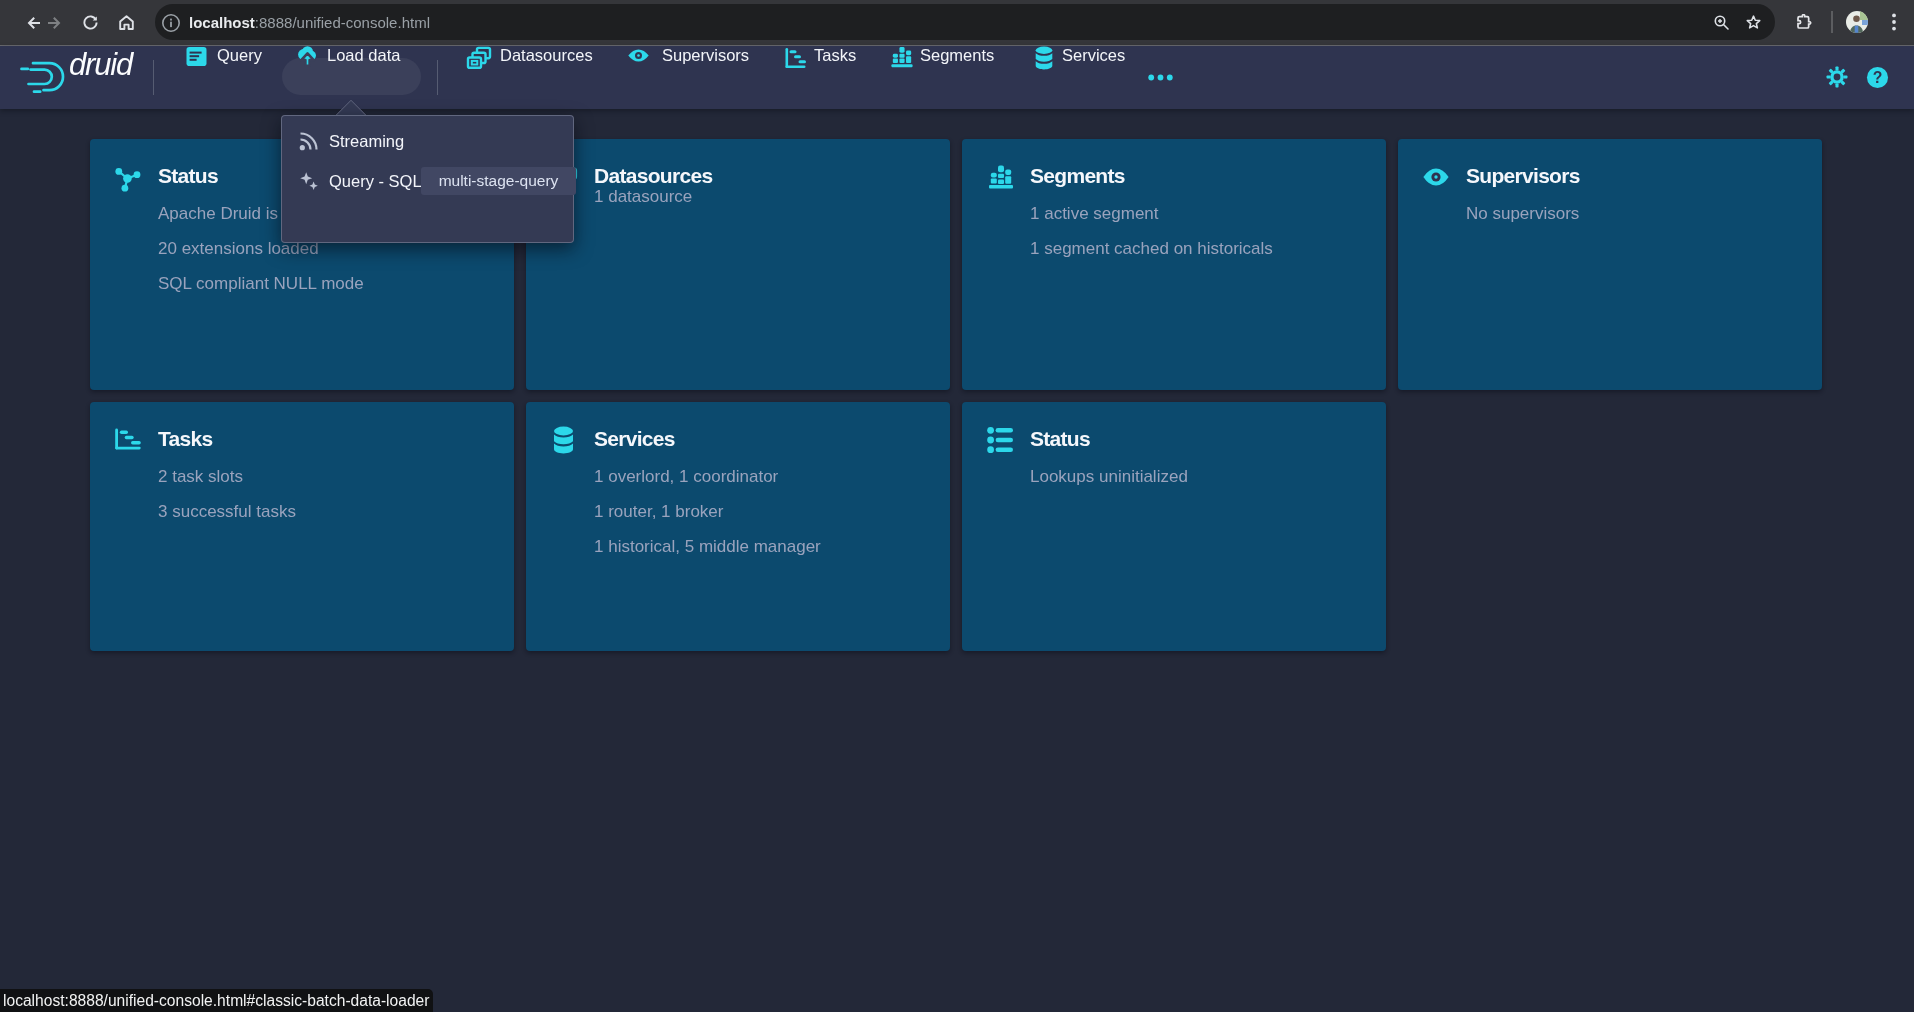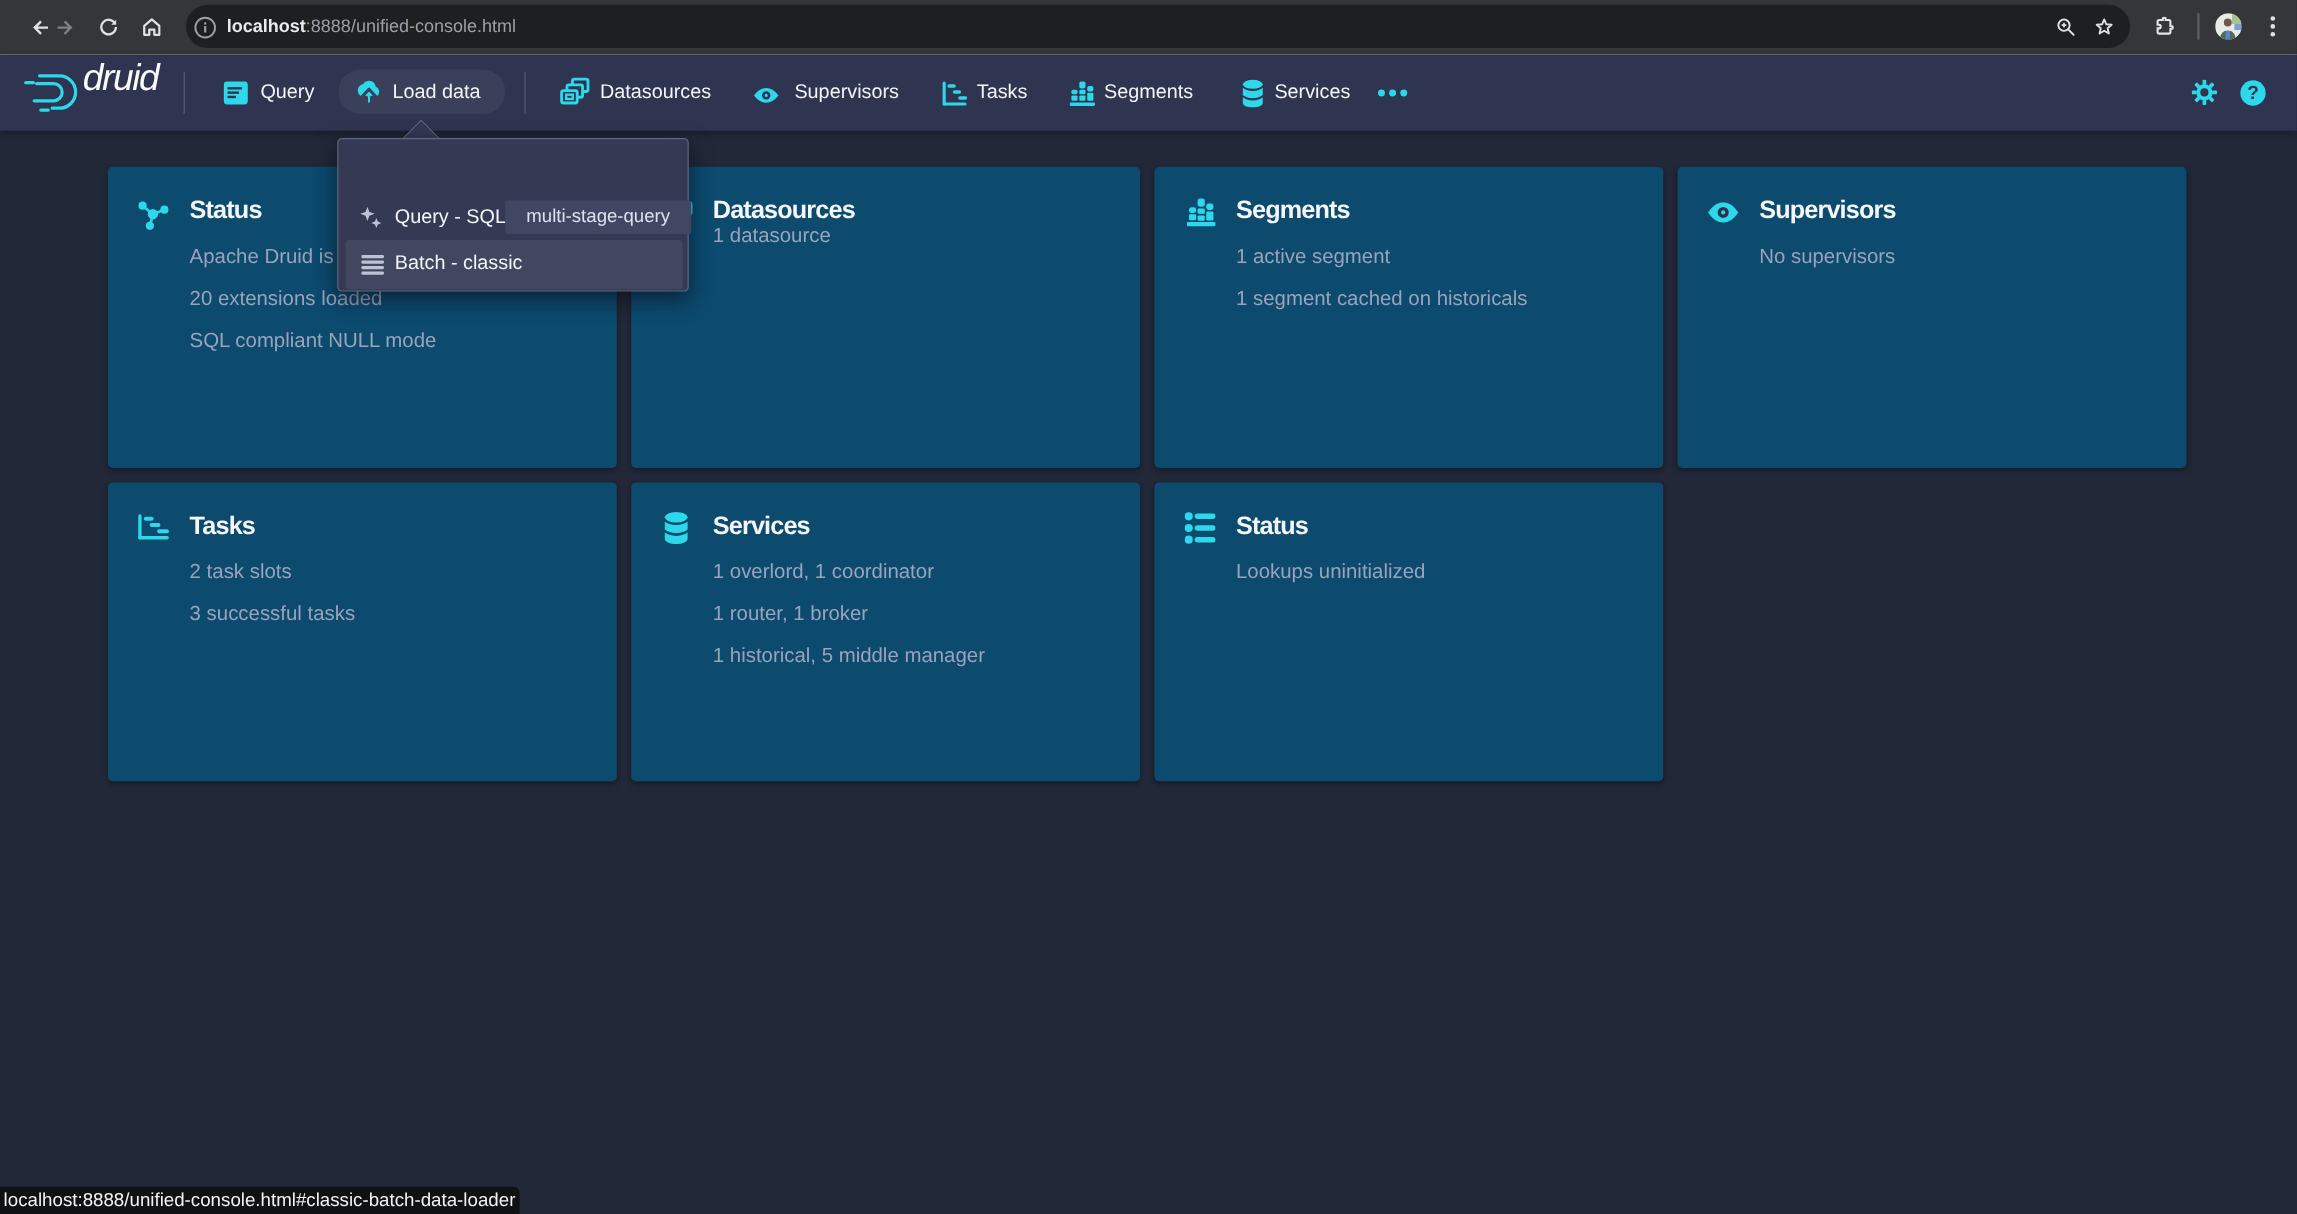--- a/index.html
+++ b/index.html
@@ -5,21 +5,21 @@
 *{margin:0;padding:0;box-sizing:border-box}
 html,body{width:1914px;height:1012px;overflow:hidden;background:#232838;font-family:"Liberation Sans",sans-serif}
 .abs{position:absolute}
 
 #toolbar{position:absolute;left:0;top:0;width:1914px;height:46px;background:#35363a;border-bottom:1px solid #6a6b6f}
 #pill{position:absolute;left:155px;top:4px;width:1620px;height:36px;border-radius:18px;background:#1e1f21}
 .urltxt{position:absolute;left:189px;top:14px;font-size:15px;line-height:18px;color:#9aa0a6;white-space:nowrap}
 .urltxt b{color:#e8eaed;font-weight:700}
 
 #navbar{position:absolute;left:0;top:46px;width:1914px;height:63px;background:#2f3450;box-shadow:0 2px 5px rgba(10,12,20,.42)}
-.navitem{position:absolute;top:46px;height:63px;display:flex;align-items:center;color:#f3f5f9;font-size:16.5px;white-space:nowrap}
+.navitem{position:absolute;top:46px;height:63px;display:flex;color:#f3f5f9;font-size:16.5px;white-space:nowrap}
 .navsep{position:absolute;width:1px;background:#565c72}
 #loadpill{position:absolute;left:282px;top:58px;width:139px;height:37px;border-radius:19px;background:#3b405a}
 #druidtxt{position:absolute;left:69px;top:47px;font-size:31px;font-style:italic;color:#fbfcfe;letter-spacing:-1.2px}
 
 .card{position:absolute;width:424px;background:#0c4a6e;border-radius:4px;box-shadow:0 2px 4px rgba(8,10,20,.45)}
 .card h3{position:absolute;left:68px;top:25px;font-size:21px;font-weight:700;letter-spacing:-0.7px;color:#f5f7fb}
 .card .ln{position:absolute;left:68px;color:#9aa3bd;font-size:17px;white-space:nowrap}
 .cicon{position:absolute;left:25px;top:26px}
 
 #pop{position:absolute;left:281px;top:115px;width:293px;height:128px;background:#343a54;border:1px solid rgba(170,176,198,.38);border-radius:4px;box-shadow:0 6px 18px rgba(5,8,16,.6)}
@@ -292,34 +292,33 @@
         <circle cx="3.6" cy="23.7" r="3.4"></circle>
         <rect x="8.6" y="21.4" width="17.4" height="4.6" rx="2.3"></rect>
       </g>
     </svg>
 <h3>Status</h3>
 <div class="ln" style="top:65px">Lookups uninitialized</div>
 </div>
 
 <div id="poparrow"></div>
 <div id="pop">
+<div class="mi" style="top:6px">
+<svg class="abs" style="left:10px;top:9px" width="21" height="21" viewBox="0 0 21 21">
+        <g fill="none" stroke="#bcc3d4" stroke-width="2.2">
+          <path d="M2.5 2.5a16 16 0 0 1 16 16"></path>
+          <path d="M2.5 8.5a10 10 0 0 1 10 10"></path>
+        </g>
+        <circle cx="4.3" cy="16.7" r="2.6" fill="#bcc3d4"></circle>
+      </svg>
+<span class="mt">Streaming</span>
+    </div>
 <div class="mi" style="top:46px">
 <svg class="abs" style="left:11px;top:9px" width="20" height="21" viewBox="0 0 20 21">
         <path d="M7.2 1.2 8.8 5.6 13.2 7.2 8.8 8.8 7.2 13.2 5.6 8.8 1.2 7.2 5.6 5.6z" fill="#bcc3d4"></path>
         <path d="M14.6 10.6 15.8 13.6 18.8 14.8 15.8 16 14.6 19 13.4 16 10.4 14.8 13.4 13.6z" fill="#bcc3d4"></path>
       </svg>
 <span class="mt">Query - SQL</span>
 <div id="tag">multi-stage-query</div>
     </div>
-<div class="mi hot" style="top:84px;height:41px">
-<svg class="abs" style="left:13px;top:12px" width="19" height="18" viewBox="0 0 19 18">
-        <g fill="#bcc3d4">
-          <rect x="0" y="0.5" width="19" height="2.7" rx="1.2"></rect>
-          <rect x="0" y="5.1" width="19" height="2.7" rx="1.2"></rect>
-          <rect x="0" y="9.7" width="19" height="2.7" rx="1.2"></rect>
-          <rect x="0" y="14.3" width="19" height="2.7" rx="1.2"></rect>
-        </g>
-      </svg>
-<span class="mt" style="top:10px">Batch - classic</span>
-    </div>
 </div>
 
 <div id="statusbar">localhost:8888/unified-console.html#classic-batch-data-loader</div>
 
 </body></html>

